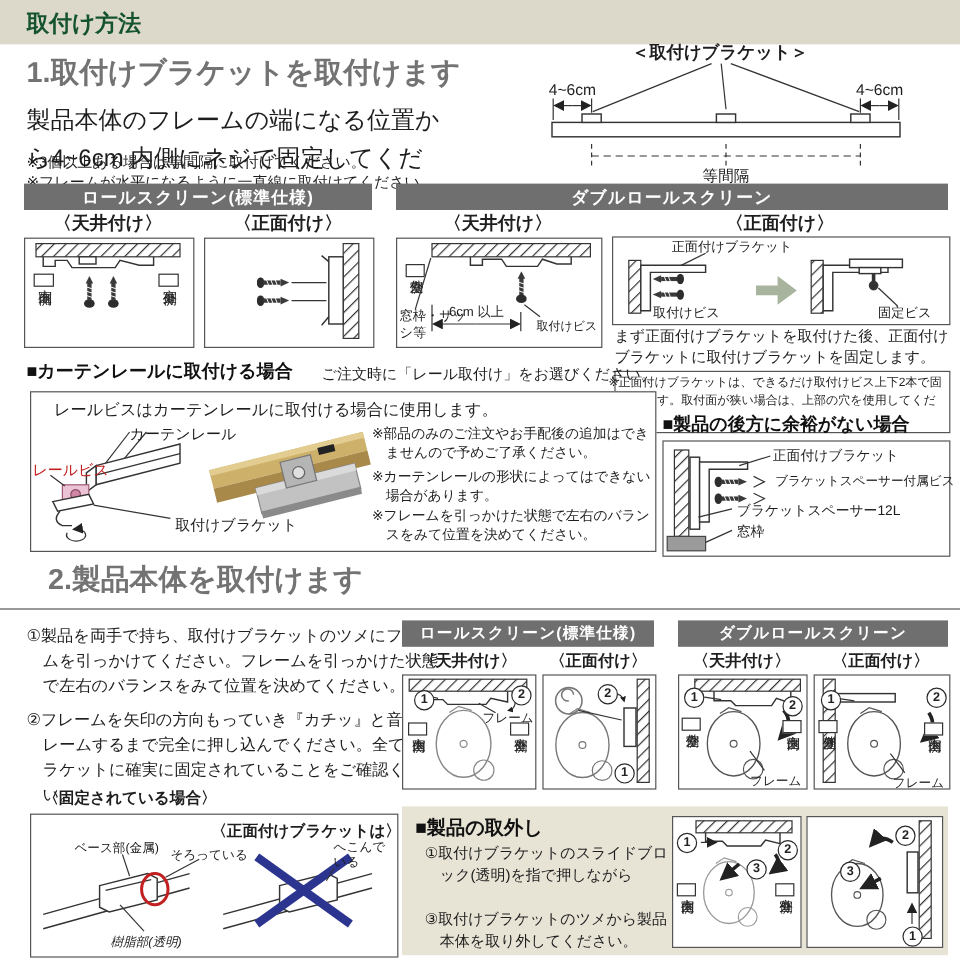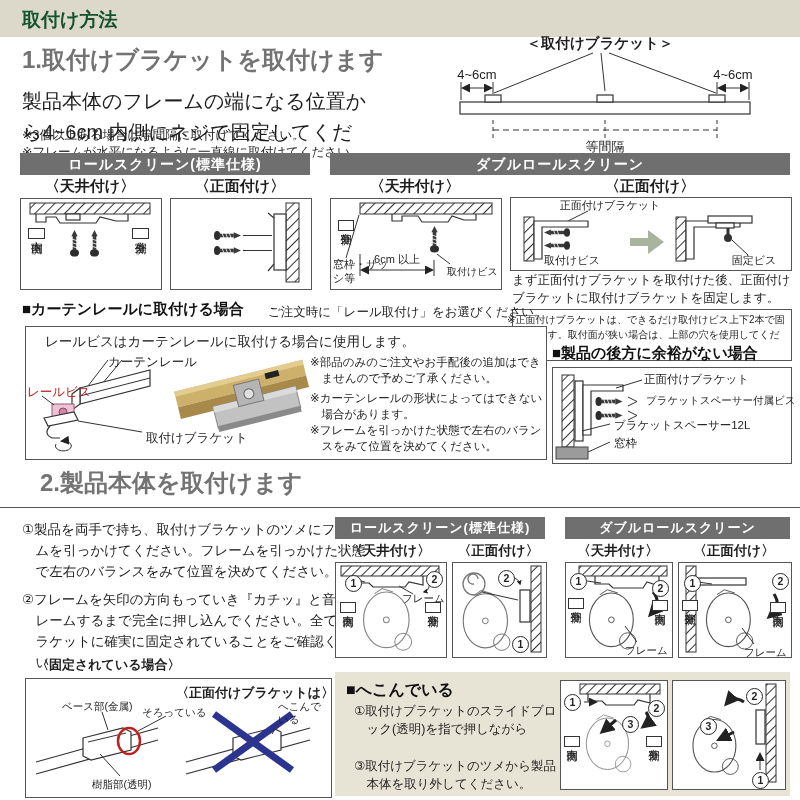--- a/index.html
+++ b/index.html
@@ -340,25 +340,25 @@
     <line class="thin" x1="92" y1="76" x2="72" y2="54"></line>
     <line class="ln" x1="158" y1="62" x2="282" y2="28"></line>
     <line class="ln" x1="158" y1="74" x2="282" y2="40"></line>
     <polygon class="wh" points="205,38 245,28 253,32 253,50 213,60 205,56"></polygon>
     <line x1="186" y1="14" x2="264" y2="70" style="stroke:var(--blue)" stroke-width="7"></line>
     <line x1="264" y1="14" x2="186" y2="70" style="stroke:var(--blue)" stroke-width="7"></line>
     <line class="thin" x1="250" y1="24" x2="244" y2="34"></line>
   </svg>
   <div class="abs lbl lbl10" style="left:62px;top:700px;">ベース部(金属)</div>
   <div class="abs lbl lbl10" style="left:142px;top:706px;">そろっている</div>
-  <div class="abs lbl lbl10" style="left:92px;top:778px;">樹脂部(透明)</div>
+  <div class="abs lbl lbl10" style="left:92px;top:778px;font-style:italic;">樹脂部(透明)</div>
   <div class="abs lbl lbl10" style="left:278px;top:700px;width:48px;white-space:normal;line-height:1.2;">へこんでいる</div>
 
   <div class="abs" style="left:335px;top:672px;width:455px;height:124px;background:var(--removal-bg);"></div>
-  <div class="abs bhead" style="left:346px;top:680px;font-size:16px;">■へこんでいる</div>
+  <div class="abs bhead" style="left:346px;top:680px;font-size:16px;">■製品の取外し</div>
   <div class="abs hang" style="left:354px;top:702px;width:200px;font-size:12.5px;line-height:1.45;">①取付けブラケットのスライドブロック(透明)を指で押しながら</div>
   <div class="abs hang" style="left:354px;top:757px;width:200px;font-size:12.5px;line-height:1.45;">③取付けブラケットのツメから製品本体を取り外してください。</div>
 
   <div class="abs dbox" style="left:560px;top:680px;width:106px;height:108px;"></div>
   <svg style="left:560px;top:680px;" width="106" height="108">
     <rect class="hh" x="20" y="4" width="80" height="10"></rect>
     <polyline class="ln" points="28,14 28,21 42,21 46,25 74,25 78,20 90,23 90,14"></polyline>
     <use href="#roller" x="24" y="32" width="50" height="62" style="color:#999"></use>
     <line class="thin" x1="24" y1="22" x2="36" y2="22" marker-end="url(#arr)"></line>
     <path class="boldarr" d="M86,32 q6,8 -2,14" marker-end="url(#arrb)"></path>

